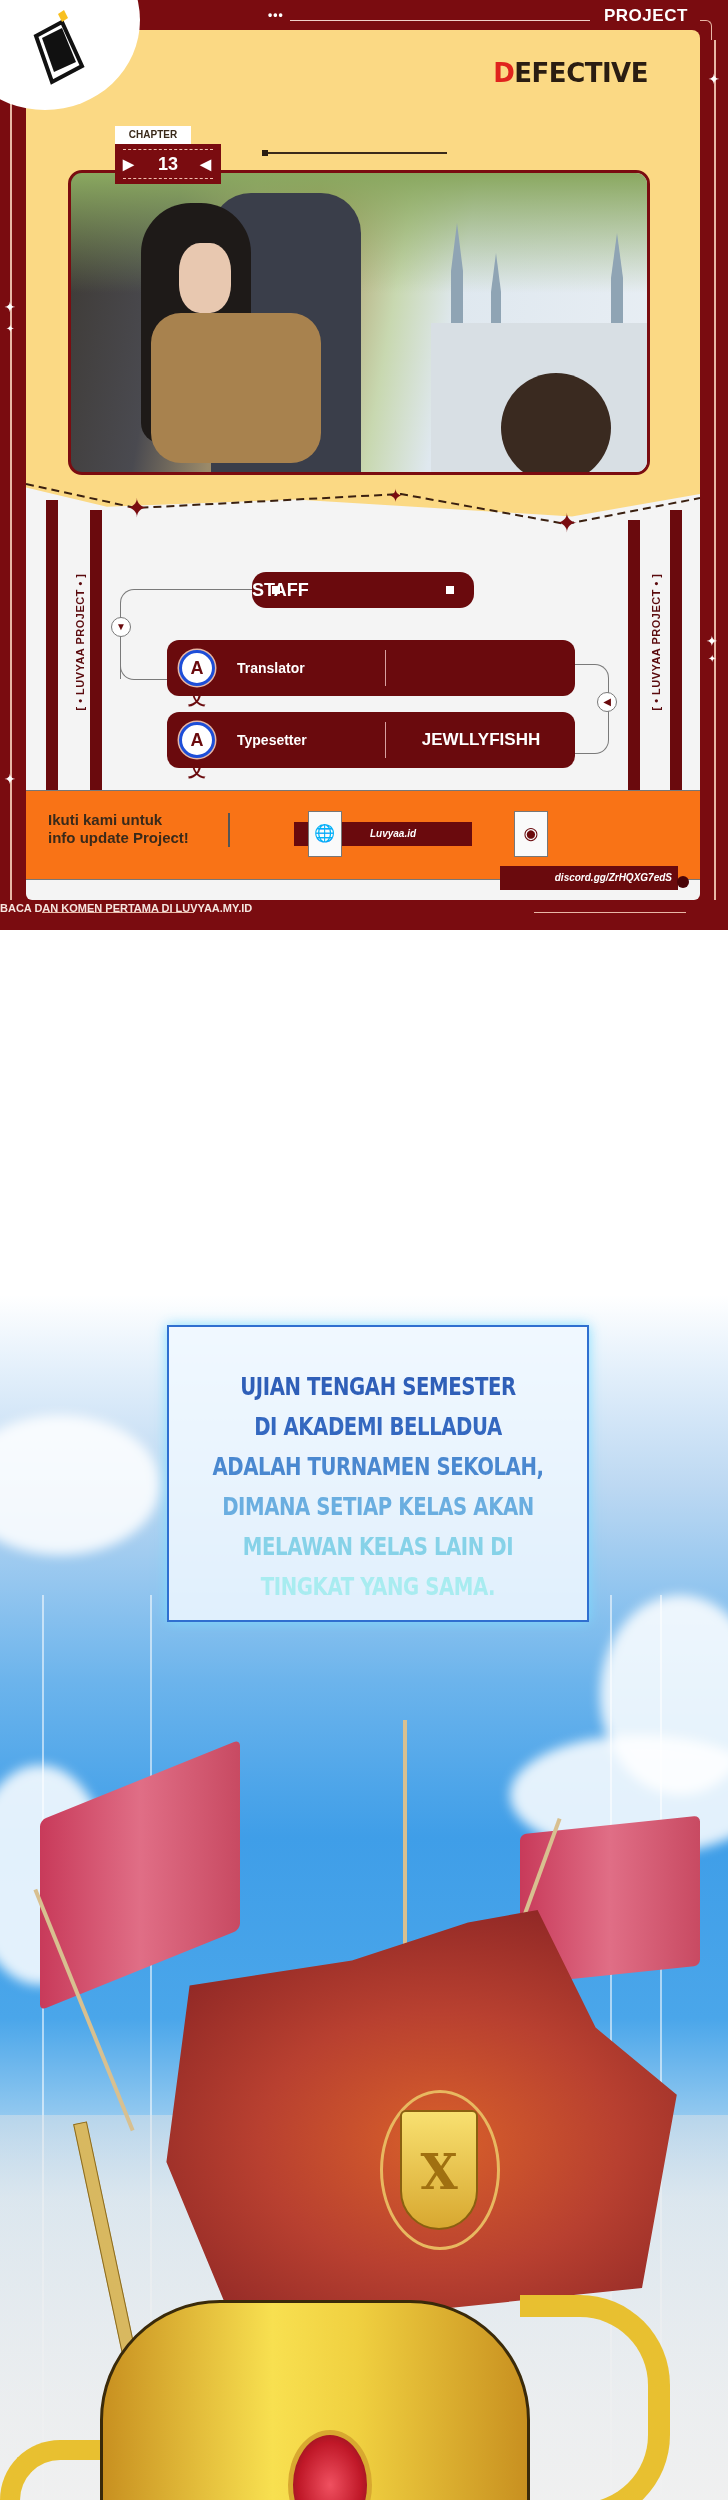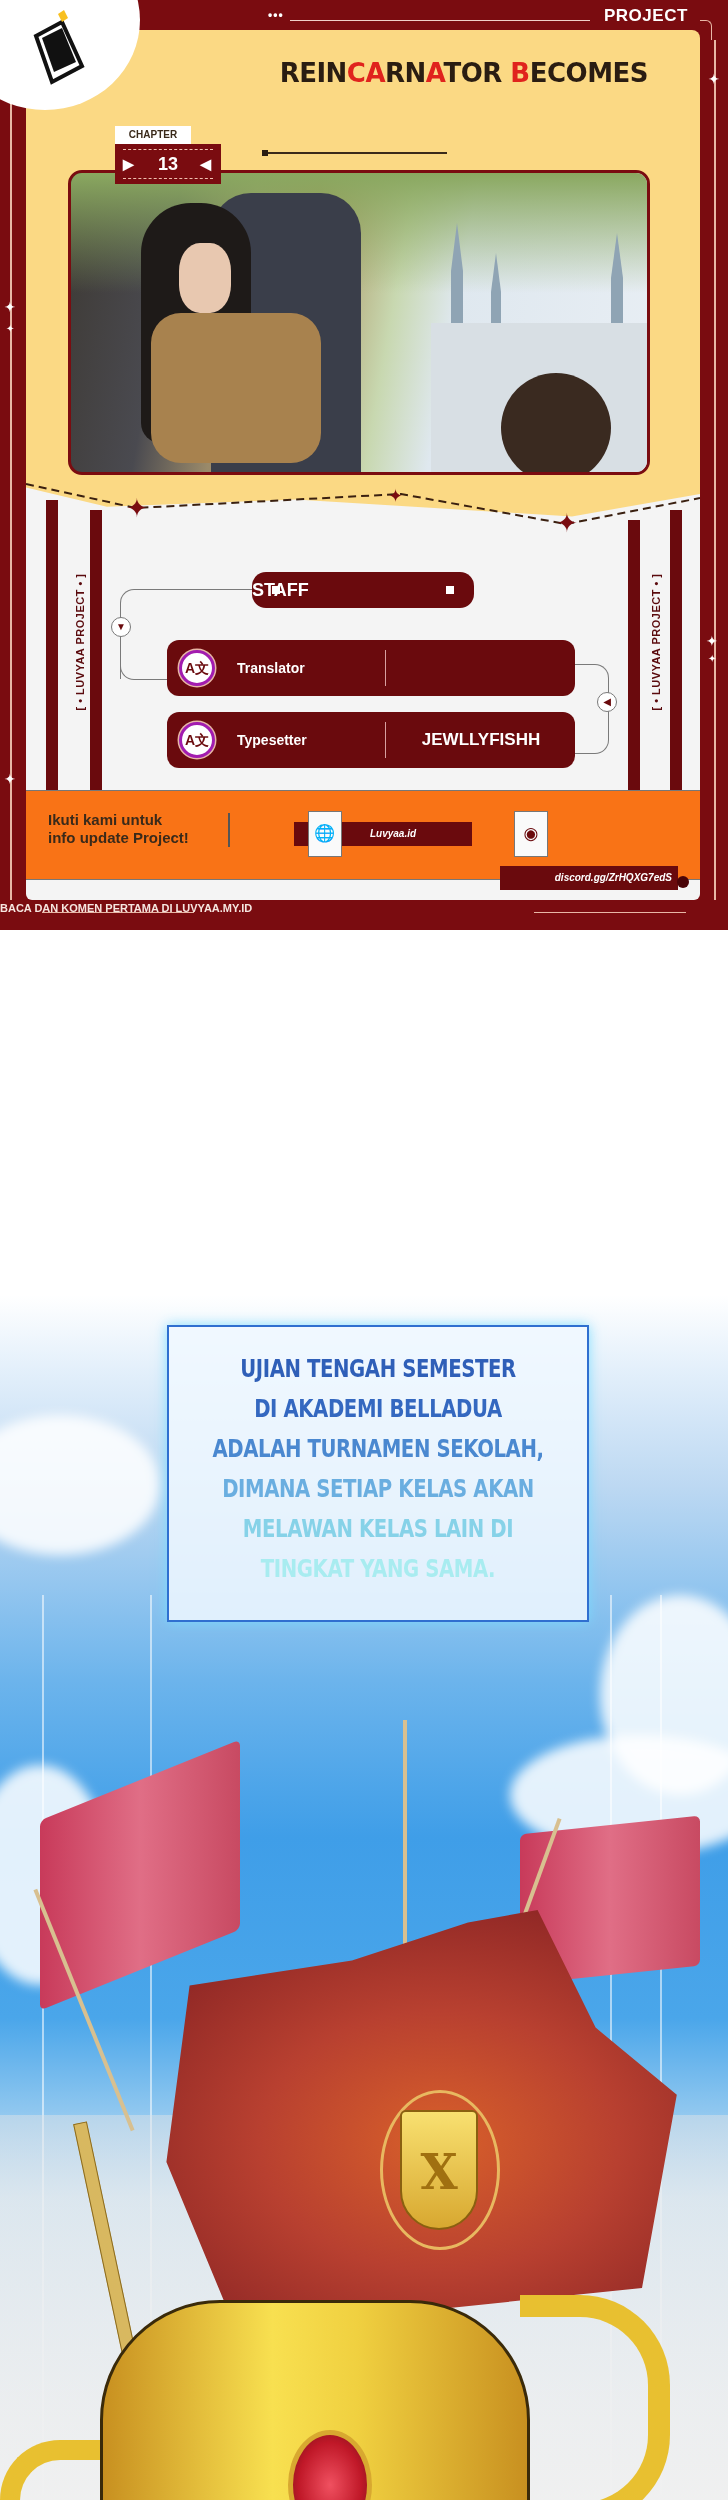--- a/index.html
+++ b/index.html
@@ -79,22 +79,22 @@
     position: absolute; left: 252px; top: 572px; width: 222px; height: 36px; border-radius: 14px;
     background: #6a0a0d; color: #fff; font-weight: bold; font-size: 18px; text-align: left; line-height: 36px;
   }
   #staff-title .sq { position: absolute; top: 14px; width: 8px; height: 8px; background: #fff; }
   .staff-row {
     position: absolute; left: 167px; width: 408px; height: 56px; border-radius: 12px;
     background: #6a0a0d; color: #fff;
   }
   .staff-icon {
     position: absolute; left: 12px; top: 10px; width: 36px; height: 36px; border-radius: 50%;
-    background: #fff; border: 3px solid #a21caf; box-shadow: 0 0 0 1.5px #e8b7a6;
-    font-size: 14px; color: #6a0a0d; text-align: center; line-height: 30px; font-weight: bold;
+    background: #fff; border: 3px solid #1d4ed8; box-shadow: 0 0 0 1.5px #e8b7a6;
+    font-size: 18px; color: #6a0a0d; text-align: center; line-height: 30px; font-weight: bold;
   }
   .staff-role { position: absolute; left: 70px; top: 0; line-height: 56px; font-size: 14px; font-weight: bold; }
   .staff-sep { position: absolute; left: 218px; top: 10px; width: 1px; height: 36px; background: #d8a0a0; }
   .staff-name { position: absolute; left: 220px; right: 0; top: 0; text-align: center; line-height: 56px; font-size: 17px; font-weight: bold; }
   .connector { position: absolute; border: 1.5px solid #7a7a7a; }
   .conn-btn {
     position: absolute; width: 20px; height: 20px; border-radius: 50%; background: #fff;
     border: 1.5px solid #7a7a7a; color: #6a0a0d; font-size: 10px; text-align: center; line-height: 17px;
   }
 
@@ -123,21 +123,21 @@
   #comic-panel {
     position: absolute; left: 0; top: 1295px; width: 728px; height: 1205px; overflow: hidden;
     background: linear-gradient(180deg, #ffffff 0%, #e4f0fb 6%, #bcd8f2 16%, #6cb4ec 32%, #3f9ee8 45%, #4aa6ea 60%, #d0e6f4 75%, #eef2f4 100%);
   }
   .cloud { position: absolute; border-radius: 50%; background: rgba(255,255,255,0.85); filter: blur(6px); }
   .light-streak { position: absolute; top: 300px; width: 2px; height: 900px; background: rgba(255,255,255,0.55); }
   #narration-box {
     position: absolute; left: 167px; top: 1325px; width: 422px; height: 297px;
     border: 2px solid #2f6fd0; background: rgba(240,248,255,0.85);
     box-shadow: 0 0 12px rgba(120,220,255,0.9);
-    text-align: center; padding-top: 22px;
+    text-align: center; padding-top: 40px;
   }
   .narr-line {
     display: block; font-family: "DejaVu Sans", sans-serif; font-weight: bold; font-size: 24px;
     line-height: 40px; letter-spacing: -0.5px; transform: scaleX(0.82);
   }
   .flag { position: absolute; background: linear-gradient(90deg, #c83a5a, #e06e86, #c84a62); }
   .pole { position: absolute; background: #d8c090; }
   #banner {
     position: absolute; left: 120px; top: 1910px; width: 580px; height: 420px;
     background: radial-gradient(ellipse at 55% 55%, #d8602a 0%, #b84030 40%, #8a2424 80%);
@@ -196,21 +196,21 @@
   <div id="white-panel"></div>
   <div id="yellow-bottom"></div>
   <svg id="dash-line" viewBox="0 0 674 80">
     <polyline points="0,4 110,28 375,14 540,44 674,18" fill="none" stroke="#3a2010" stroke-width="2" stroke-dasharray="8 5"></polyline>
     <text x="100" y="37" font-size="26" fill="#7a0c10">✦</text>
     <text x="362" y="22" font-size="18" fill="#7a0c10">✦</text>
     <text x="530" y="52" font-size="26" fill="#7a0c10">✦</text>
   </svg>
 
   <div id="title">
-    <div><span>REIN</span><span class="r">CA</span><span>RN</span><span class="r">A</span><span style="white-space:pre">TOR </span><span class="r">B</span><span>ECOMES</span></div>
+    <div><span class="r">D</span><span>EFECTIVE</span></div>
   </div>
   <div id="title-underline"></div>
   <div id="title-underline-dot"></div>
 
   <div id="chapter-badge">
     <div id="chapter-label">CHAPTER</div>
     <div id="chapter-num-box">
       <div class="dash" style="top:5px;"></div>
       <span class="arr-l">▶</span>
       <span>13</span>

